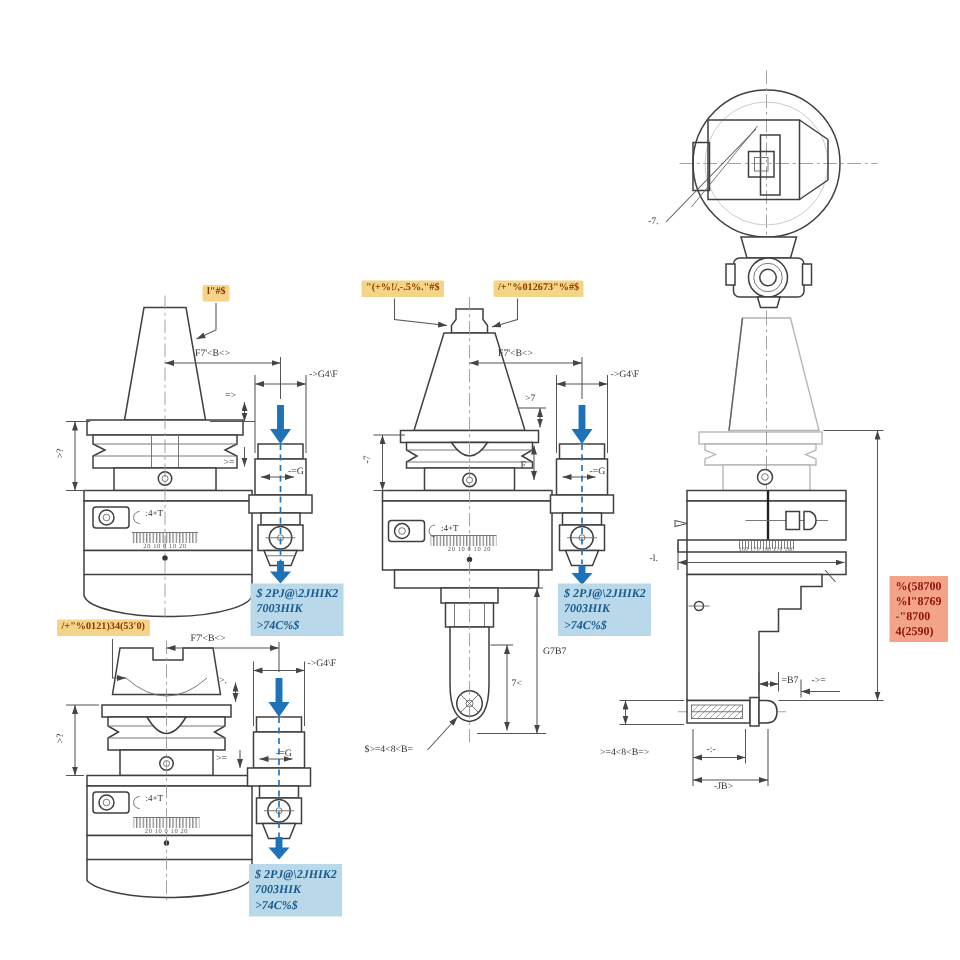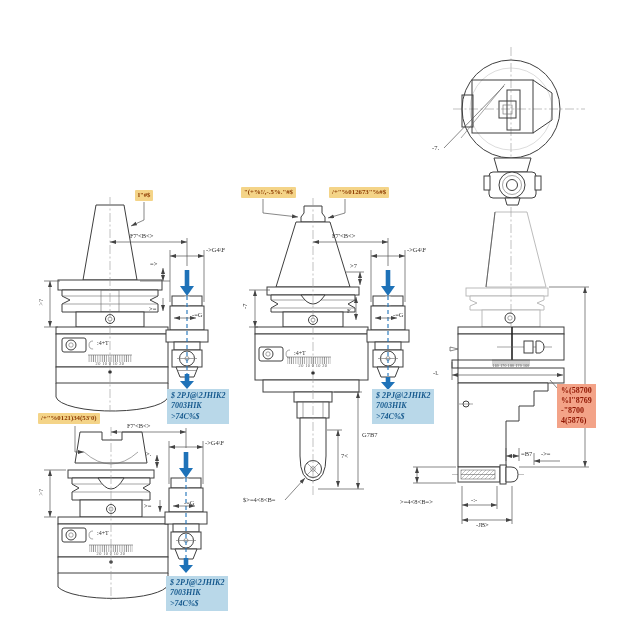--- a/index.html
+++ b/index.html
@@ -5,21 +5,21 @@
   html,body{margin:0;padding:0;background:#fff;}
   .canvas{position:relative;width:640px;height:640px;background:#fff;
           font-family:Liberation Serif, serif;overflow:hidden;}
   .canvas svg{position:absolute;left:0;top:0;}
   .lbl{position:absolute;white-space:nowrap;color:#333;font-size:6.5px;line-height:1;}
   .tag{position:absolute;white-space:nowrap;background:#f4d488;color:#8c3a00;
        font-size:6.8px;font-weight:bold;padding:2px 3px;line-height:1;border-radius:1px;}
   .noteb{position:absolute;background:#b9d8e9;color:#175a8e;font-size:8px;
          font-weight:bold;font-style:italic;padding:2px 4px;line-height:1.3;white-space:nowrap;}
   .noteo{position:absolute;background:#f3a388;color:#8f1500;font-size:8px;
-         font-weight:bold;padding:2px 4px;line-height:1.25;white-space:nowrap;}
+         font-weight:bold;padding:2px 4px;line-height:1.25;white-space:nowrap;margin-left:36px;}
   .rot{transform:rotate(-90deg);transform-origin:center;}
   .sc{position:absolute;letter-spacing:0.4px;font-size:4.3px;color:#555;
       text-align:center;width:52px;line-height:1;white-space:nowrap;}
   .scL{font-size:3.9px;width:56px;letter-spacing:0.2px;}
   
   .ln{stroke:#3f3f3f;stroke-width:1;fill:none;}
   .fw{fill:#fff;}
   .tn{stroke:#6a6a6a;stroke-width:0.6;fill:none;}
   .dm{stroke:#555;stroke-width:0.7;fill:none;}
   .cl{stroke:#999;stroke-width:0.6;fill:none;stroke-dasharray:9 2.5 2 2.5;}
@@ -367,16 +367,16 @@
 <div class="sc scL" style="left:483px;top:365px">160 170 180 170 160</div>
 <div class="lbl" style="left:521px;top:451px">=B7</div>
 <div class="lbl" style="left:541px;top:451px">-&gt;=</div>
 <div class="lbl" style="left:400px;top:499px">&gt;=4&lt;8&lt;B=&gt;</div>
 <div class="lbl" style="left:471px;top:497px">-:-</div>
 <div class="lbl" style="left:476px;top:522px">-JB&gt;</div>
 <div class="noteo" style="left:557px;top:384px">
   <div>%(58700</div>
   <div>%l"8769</div>
   <div>-"8700</div>
-  <div>4(5876)</div>
+  <div>4(2590)</div>
 </div>
 
 </div>
 
 </body></html>

